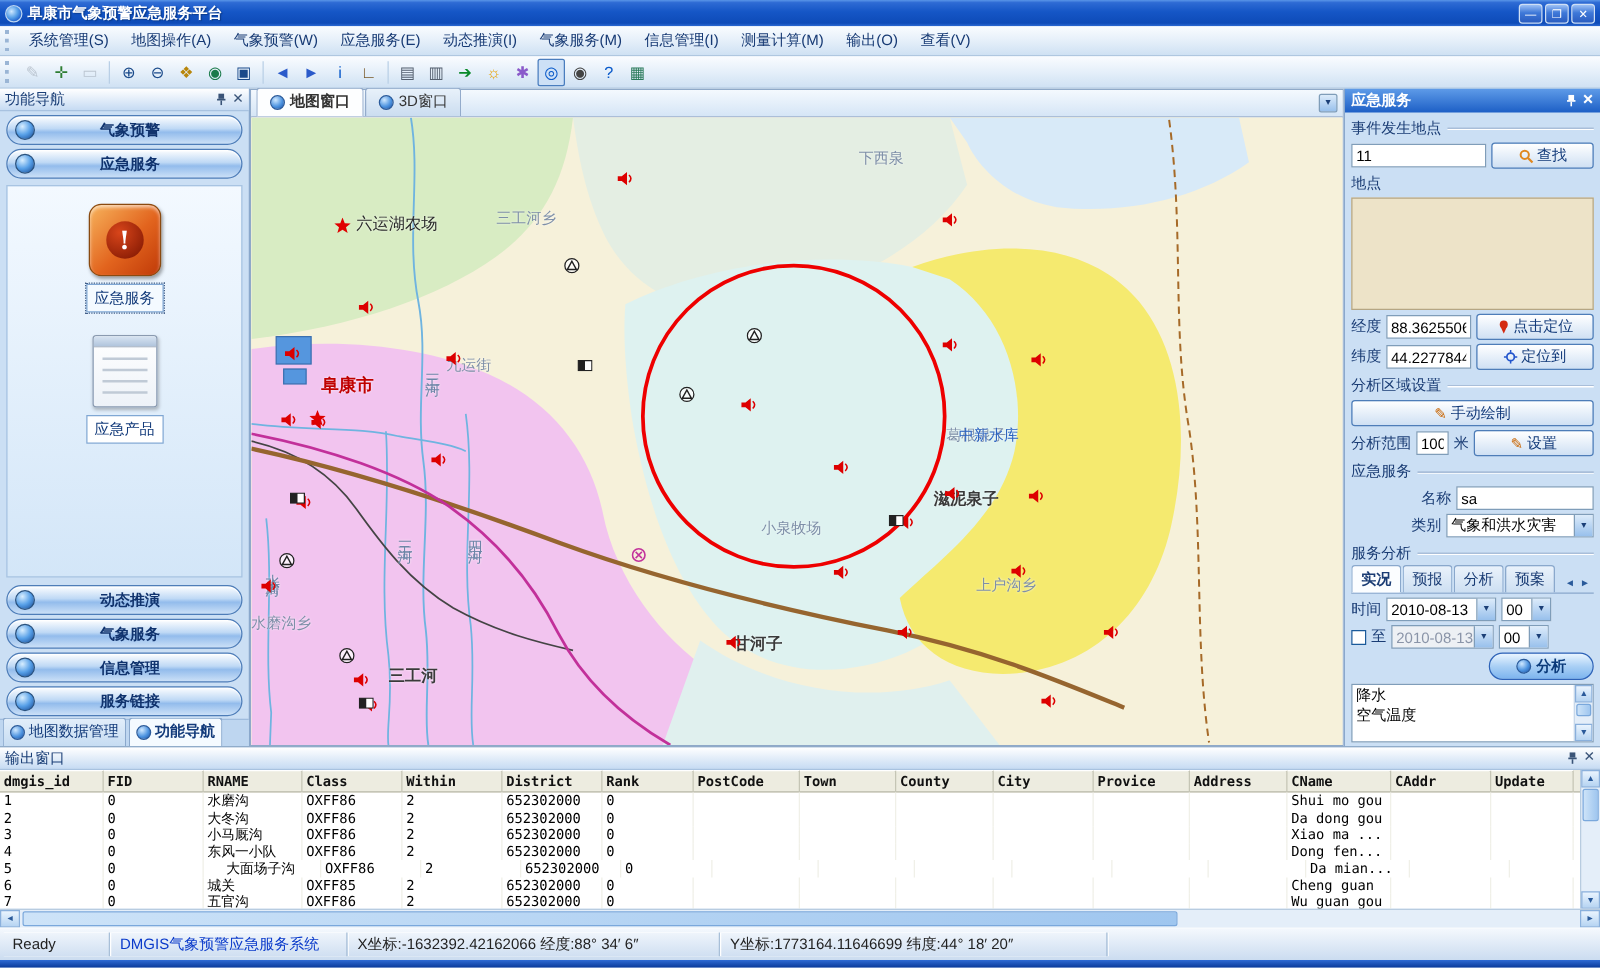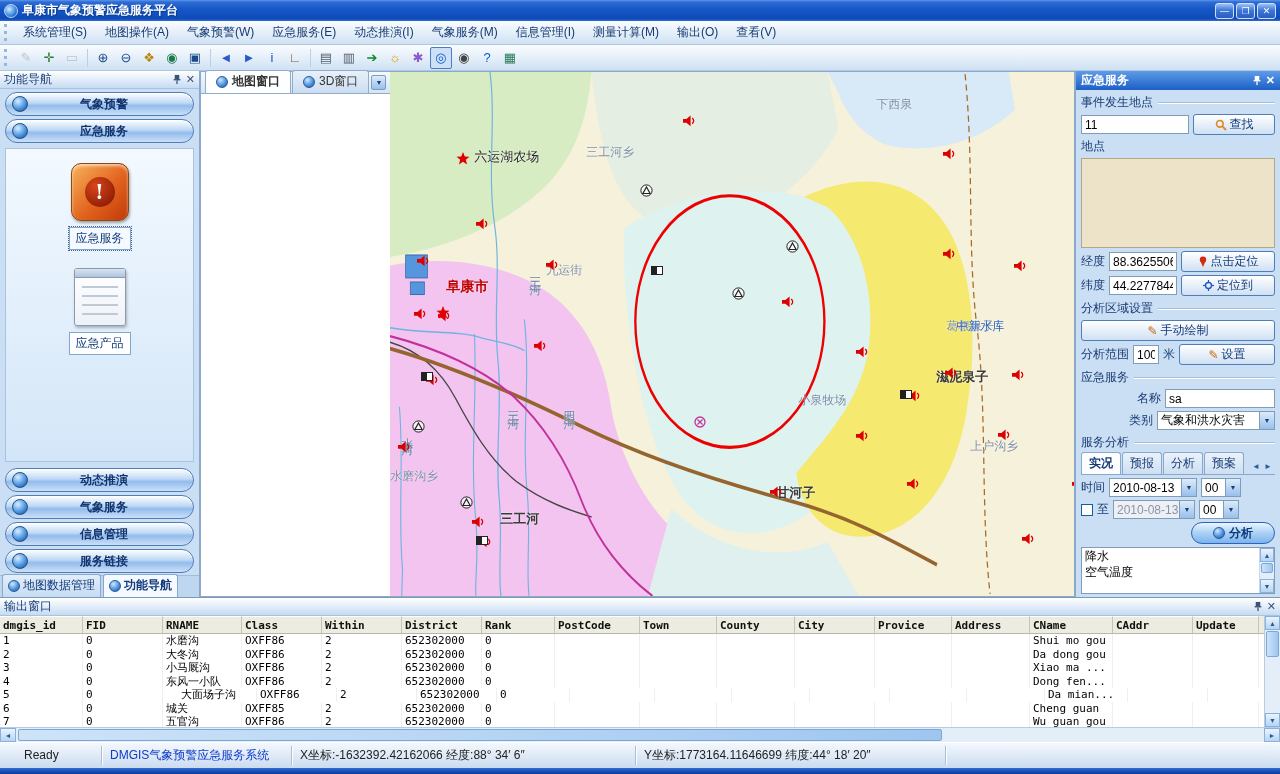--- a/index.html
+++ b/index.html
@@ -61,21 +61,21 @@
 .big-label{min-width:62px;text-align:center;background:#fff;border:1px solid #7FA7D4;padding:2px 6px;color:#123A7A;}
 .big-label.selected{outline:1px dotted #44608A;background:#F4FAFF;}
 .nav-tabs{height:22px;flex:none;display:flex;align-items:flex-end;background:#BED6F0;border-top:1px solid #9FBCDD;
  padding:0 2px;gap:2px;}
 .nav-tab{display:flex;align-items:center;gap:3px;padding:2px 5px 3px;border:1px solid #8AA8CC;border-bottom:none;
  background:linear-gradient(#E2EEFA,#C6DCF2);color:#123A7A;border-radius:3px 3px 0 0;white-space:nowrap;}
 .nav-tab.active{background:#F4FAFF;font-weight:bold;}
 .mini-globe{width:12px;height:12px;border-radius:50%;flex:none;display:inline-block;
  background:radial-gradient(circle at 35% 30%,#CFE8FF,#4E94E0 55%,#1A4FA0);border:1px solid #2A5A9A;}
 
-.mapcol{flex:1;min-width:0;display:flex;flex-direction:row;border:1px solid #8FA9C8;background:#fff;}
+.mapcol{flex:1;min-width:0;display:flex;flex-direction:column;border:1px solid #8FA9C8;background:#fff;}
 .map-tabs{height:22px;flex:none;display:flex;align-items:flex-end;padding:0 4px;gap:1px;
  background:linear-gradient(#F4F9FE,#D5E5F6);border-bottom:1px solid #93ABCB;}
 .map-tab{display:flex;align-items:center;gap:4px;padding:2px 10px 3px;border:1px solid #93ABCB;border-bottom:none;
  border-radius:3px 3px 0 0;background:linear-gradient(#E8F1FA,#CBDDF0);color:#333;white-space:nowrap;}
 .map-tab.active{background:#FDFEFF;font-weight:bold;}
 .combo-arrow{width:15px;height:15px;margin-bottom:3px;border:1px solid #7F9DB9;border-radius:2px;
  background:linear-gradient(#DCEBFA,#98C0EC);font-size:7px;display:flex;align-items:center;justify-content:center;color:#1B3F77;}
 .map-canvas{position:relative;flex:1;overflow:hidden;background:#F6F1DA;}
 .map-base{position:absolute;inset:0;width:100%;height:100%;}
 .map-overlay{position:absolute;inset:0;}
@@ -134,21 +134,21 @@
 .tbl-h{flex:none;border-right:1px solid #C5C5B5;border-top:1px solid #fff;padding:2px 3px;font-weight:bold;color:#111;
  overflow:hidden;white-space:nowrap;}
 .tbl-row{display:flex;height:13.5px;}
 .tbl-c{flex:none;padding:0 3px;border-right:1px solid #F0F0E8;overflow:hidden;white-space:nowrap;line-height:13px;}
 .vscroll{width:16px;flex:none;display:flex;flex-direction:column;background:#E4EEF9;border-left:1px solid #B8CCE0;}
 .vscroll .sb-thumb{height:26px;}
 .hscroll{height:15px;flex:none;display:flex;background:#E4EEF9;border-top:1px solid #B8CCE0;}
 .hscroll .sb-btn{width:16px;height:100%;}
 .hscroll .sb-thumb{top:1px;bottom:1px;left:2px;height:auto;width:74%;}
 
-.status{height:26px;flex:none;display:flex;align-items:center;padding:0 16px;
+.status{height:26px;flex:none;display:flex;align-items:center;padding:0 2px;
  background:linear-gradient(#F4F8FD,#CBDCF0);border-top:1px solid #fff;color:#222;}
 .st-item{flex:none;height:19px;line-height:19px;padding:0 8px;overflow:hidden;white-space:nowrap;
  border-right:1px solid #A8BFD8;box-shadow:1px 0 0 #fff;}
 .st-accent{color:#0A3ACA;}
 .frame-bottom{height:6px;flex:none;background:linear-gradient(#2E6BD4,#0A3A9A);}
 </style>
 </head>
 <body>
 
 <div class="window">
@@ -805,17 +805,17 @@
       <div class="sb-track">
           <div class="sb-thumb"></div>
         </div>
       <div class="sb-btn">►</div>
     </div>
   </div>
 
   <div class="status">
       <div class="st-item" style="width: 86px;">Ready</div>
       <div class="st-item st-accent" style="width: 190px;">DMGIS气象预警应急服务系统</div>
-      <div class="st-item" style="width: 344px;">X坐标:-1632392.42162066 经度:88° 34′ 6″</div>
+      <div class="st-item" style="width: 298px;">X坐标:-1632392.42162066 经度:88° 34′ 6″</div>
       <div class="st-item" style="width: 310px;">Y坐标:1773164.11646699 纬度:44° 18′ 20″</div>
     </div>
   <div class="frame-bottom"></div>
 </div>
 
 </body></html>

